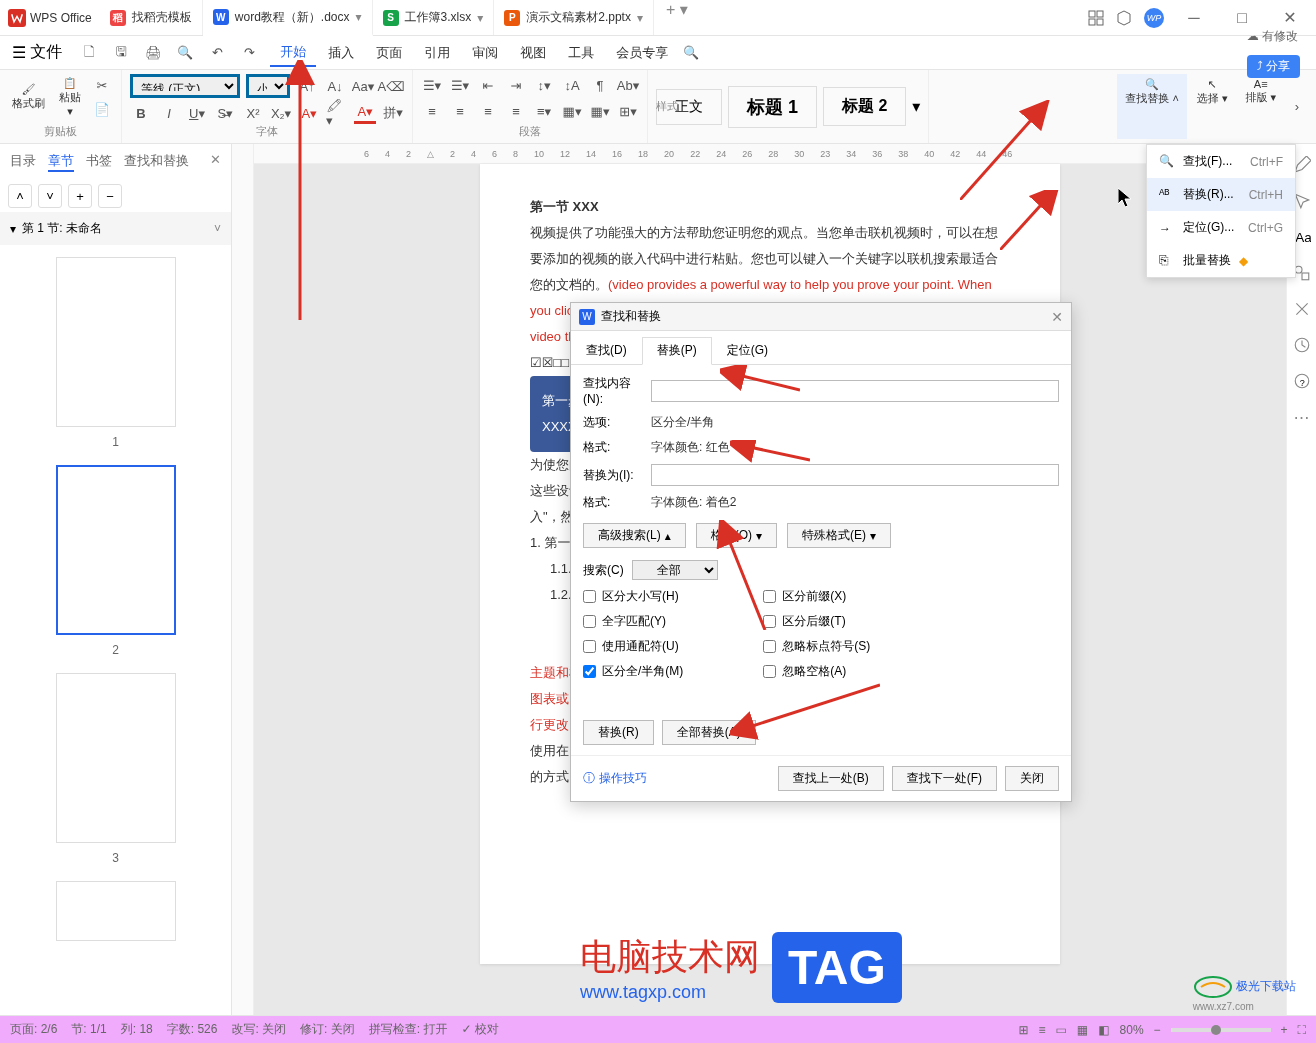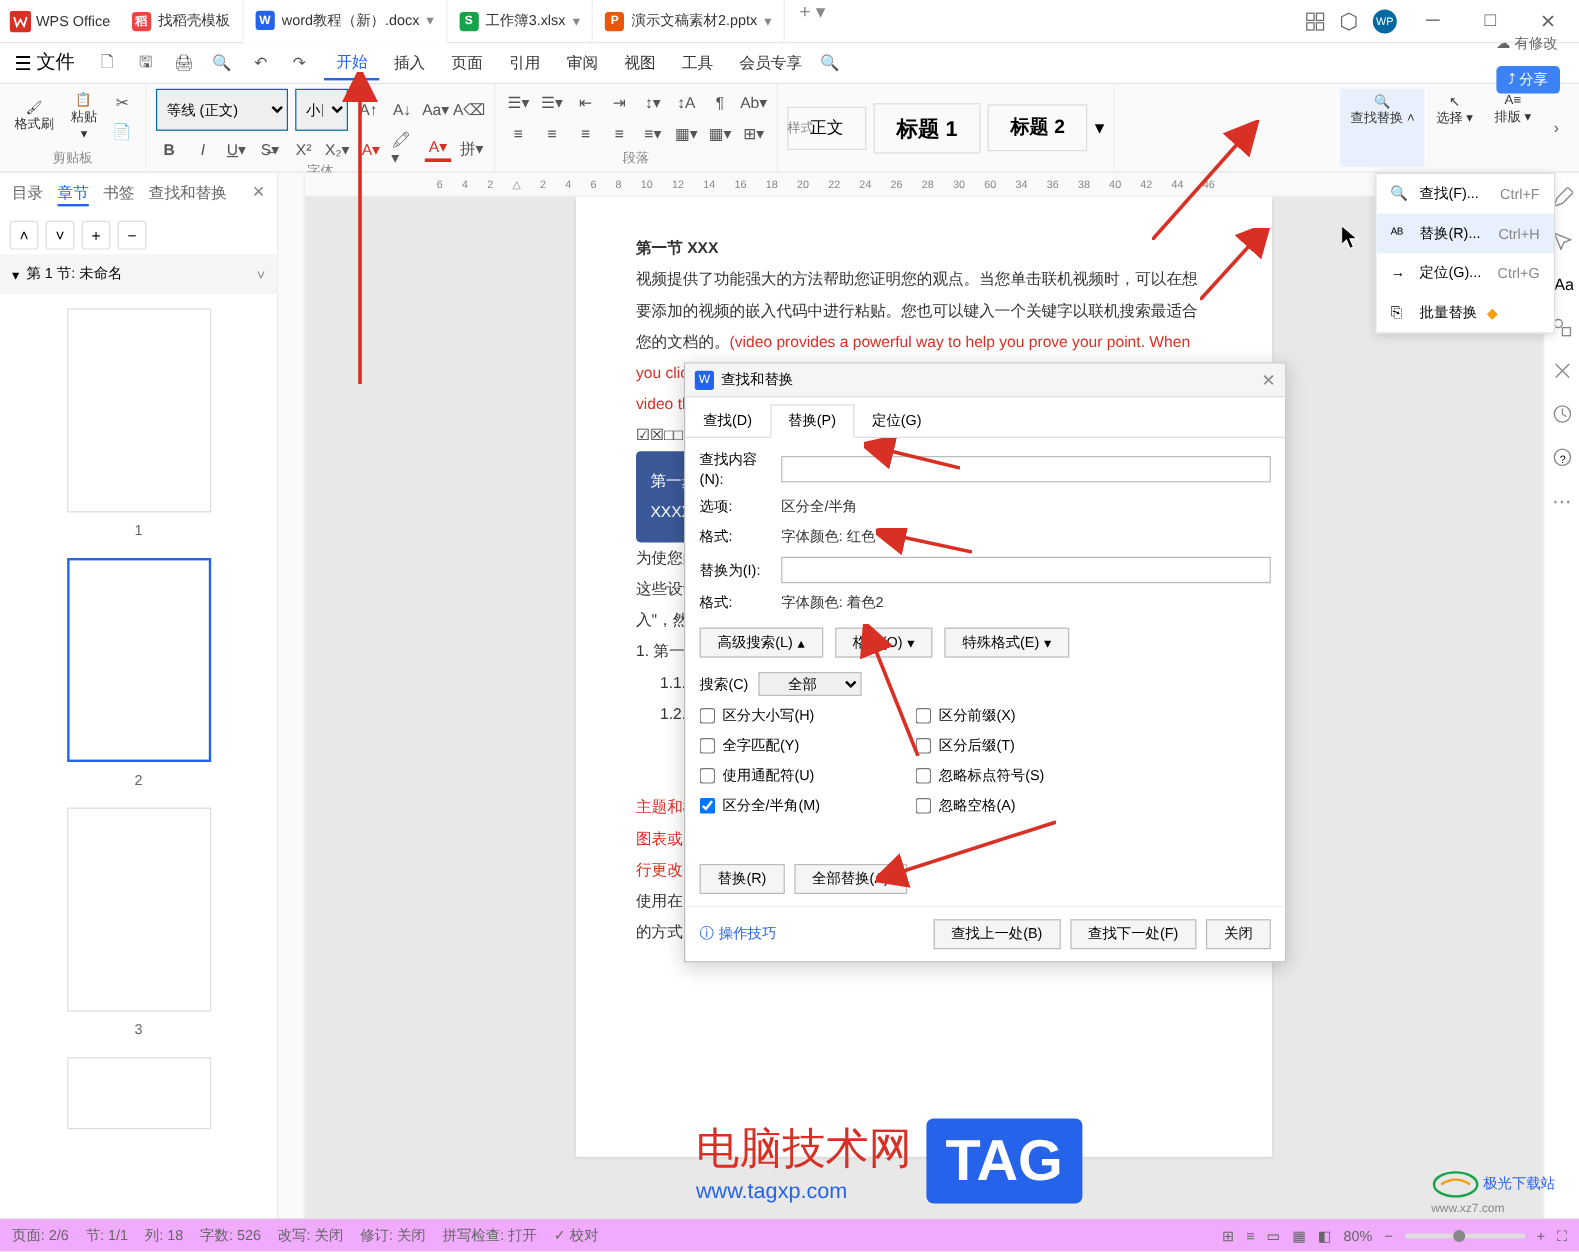--- a/index.html
+++ b/index.html
@@ -14,39 +14,39 @@
 .tab { display: flex; align-items: center; padding: 0 10px; gap: 6px; font-size: 12px; color: #333; border-right: 1px solid #eee; position: relative; }
 .tab.active { background: #fff; border-bottom: 2px solid #fff; margin-bottom: -1px; }
 .tab-icon { width: 16px; height: 16px; border-radius: 3px; display: flex; align-items: center; justify-content: center; font-size: 10px; color: #fff; font-weight: bold; }
 .tab-icon.doke { background: #ef4444; }
 .tab-icon.word { background: #2563eb; }
 .tab-icon.xls { background: #16a34a; }
 .tab-icon.ppt { background: #ea580c; }
 .tab-add { padding: 0 12px; color: #888; font-size: 16px; }
 .titlebar-right { display: flex; align-items: center; gap: 12px; padding: 0 8px; }
 .titlebar-right .icon { width: 16px; height: 16px; color: #666; }
-.avatar { width: 20px; height: 20px; border-radius: 50%; background: #0369a1; color: #fff; font-size: 9px; display: flex; align-items: center; justify-content: center; }
+.avatar { width: 20px; height: 20px; border-radius: 50%; background: #3b82f6; color: #fff; font-size: 9px; display: flex; align-items: center; justify-content: center; font-style: italic; }
 .win-btn { width: 36px; height: 30px; display: flex; align-items: center; justify-content: center; color: #666; }
 
 
 .menubar { height: 34px; display: flex; align-items: center; padding: 0 6px; gap: 2px; border-bottom: 1px solid #e5e5e5; }
 .menu-item { padding: 4px 10px; font-size: 13px; color: #333; }
 .menu-item.active { color: #2563eb; border-bottom: 2px solid #2563eb; }
 .menu-file { display: flex; align-items: center; gap: 4px; padding: 0 6px; }
 .menu-icons { display: flex; gap: 10px; padding: 0 8px; }
 .menubar-right { margin-left: auto; display: flex; align-items: flex-start; gap: 10px; padding-right: 10px; flex-direction: column; }
 .share-btn { background: #3b82f6; color: #fff; padding: 3px 10px; border-radius: 4px; font-size: 12px; }
 
 
 .ribbon { height: 74px; display: flex; border-bottom: 1px solid #e5e5e5; background: #fafafa; }
 .ribbon-group { display: flex; flex-direction: column; padding: 4px 8px; border-right: 1px solid #eee; }
 .ribbon-group-label { font-size: 11px; color: #888; text-align: center; margin-top: auto; }
 .ribbon-row { display: flex; align-items: center; gap: 6px; }
 .ribbon-btn { display: flex; flex-direction: column; align-items: center; padding: 2px 4px; font-size: 11px; color: #333; }
-.font-select { height: 35px; font-size: 12px; border: 1px solid #0369a1; padding: 4px 4px; }
+.font-select { height: 24px; font-size: 12px; border: 3px solid #0369a1; padding: 4px 4px; }
 .font-size-select { width: 44px; }
 .tiny-btn { width: 22px; height: 22px; display: flex; align-items: center; justify-content: center; color: #555; font-size: 13px; }
 .style-item { padding: 8px 18px; font-size: 14px; border: 1px solid #ddd; margin-right: 6px; }
 .style-item.normal { font-weight: normal; }
 .style-item.h1 { font-weight: bold; font-size: 18px; }
 .style-item.h2 { font-weight: bold; font-size: 16px; }
 .right-tools { display: flex; gap: 2px; margin-left: auto; padding: 4px 8px; }
 .right-tool { display: flex; flex-direction: column; align-items: center; padding: 4px 8px; font-size: 11px; color: #333; }
 .right-tool.highlight { background: #e8f0fe; }
 
@@ -341,21 +341,21 @@
         <span>12</span>
         <span>14</span>
         <span>16</span>
         <span>18</span>
         <span>20</span>
         <span>22</span>
         <span>24</span>
         <span>26</span>
         <span>28</span>
         <span>30</span>
-        <span>60</span>
+        <span>23</span>
         <span>34</span>
         <span>36</span>
         <span>38</span>
         <span>40</span>
         <span>42</span>
         <span>44</span>
         <span>46</span>
     </div>
     <div class="page">
       <div class="page-title-txt">第一节 XXX</div>

